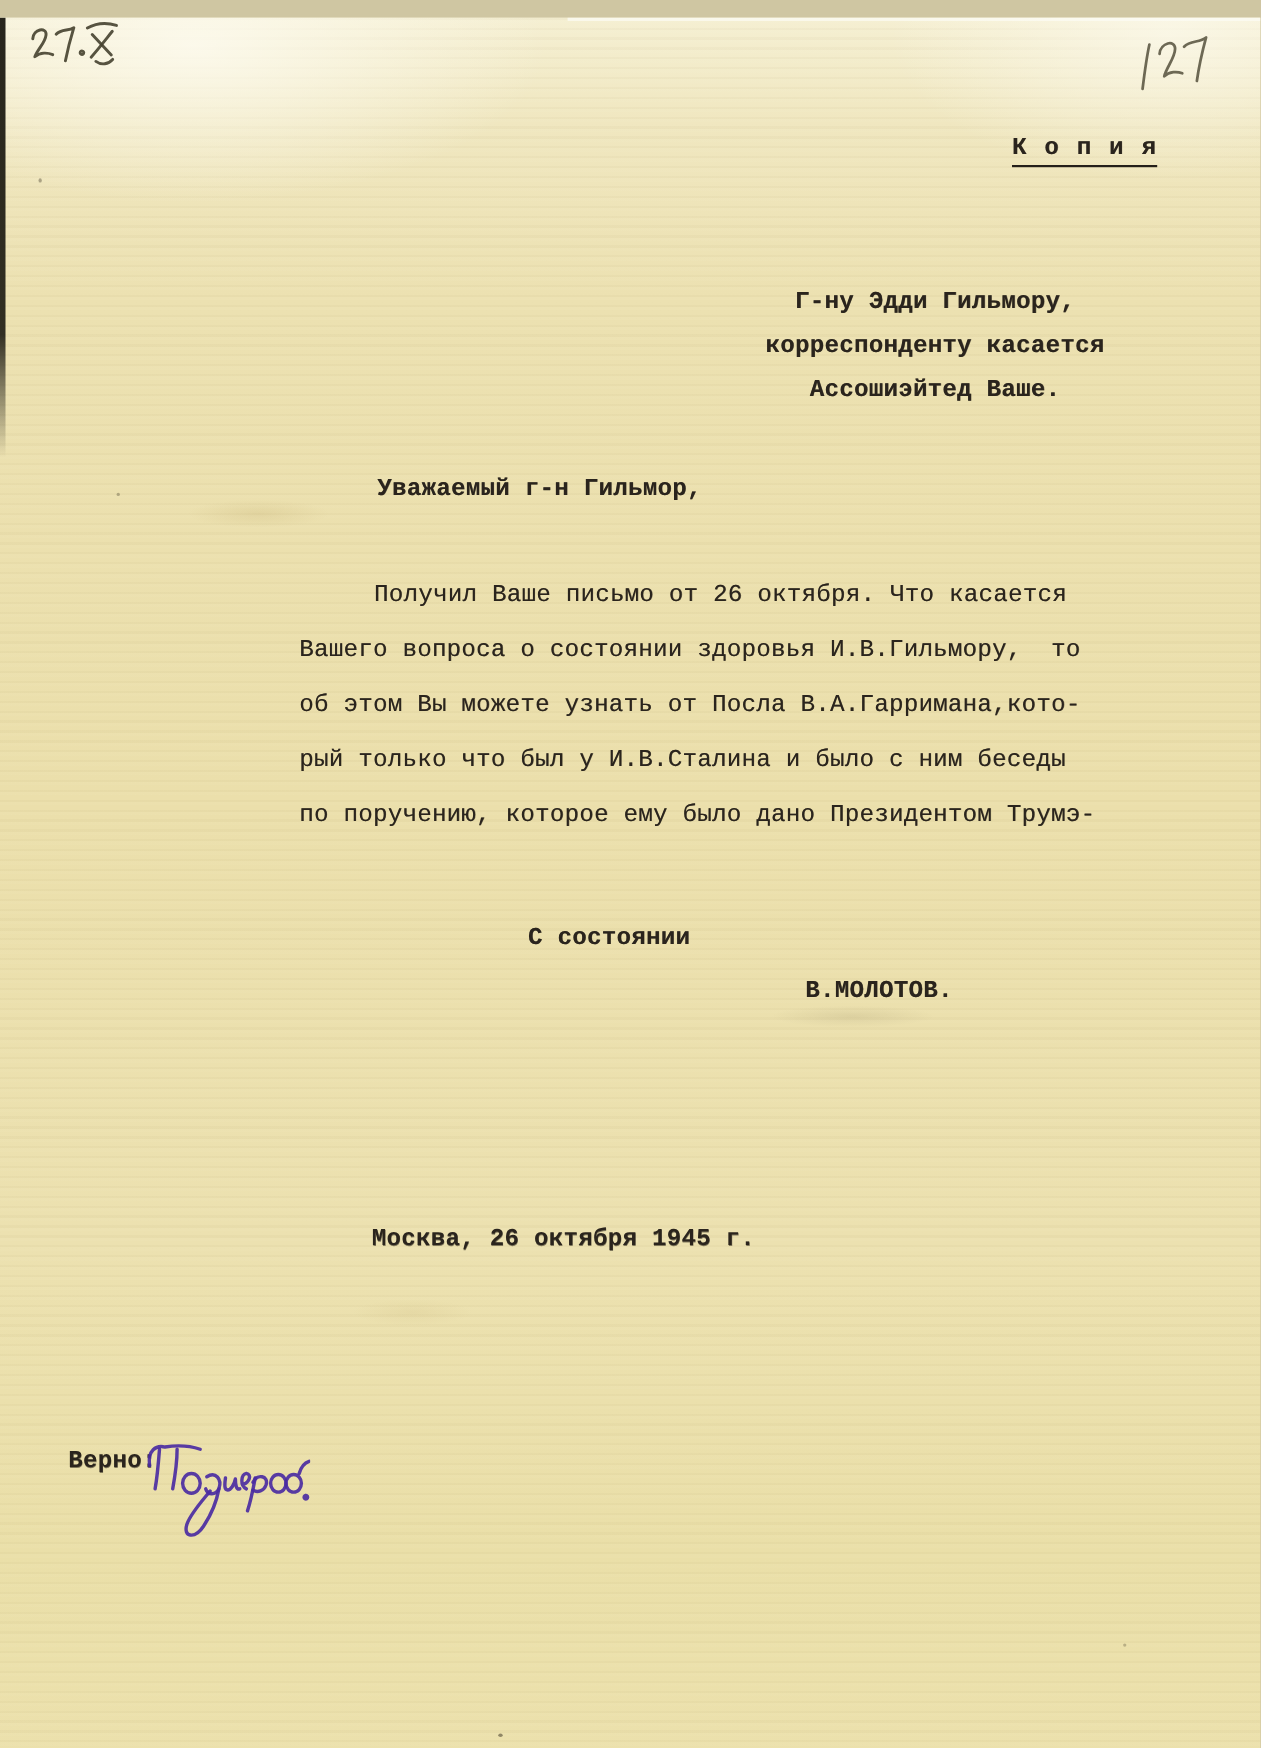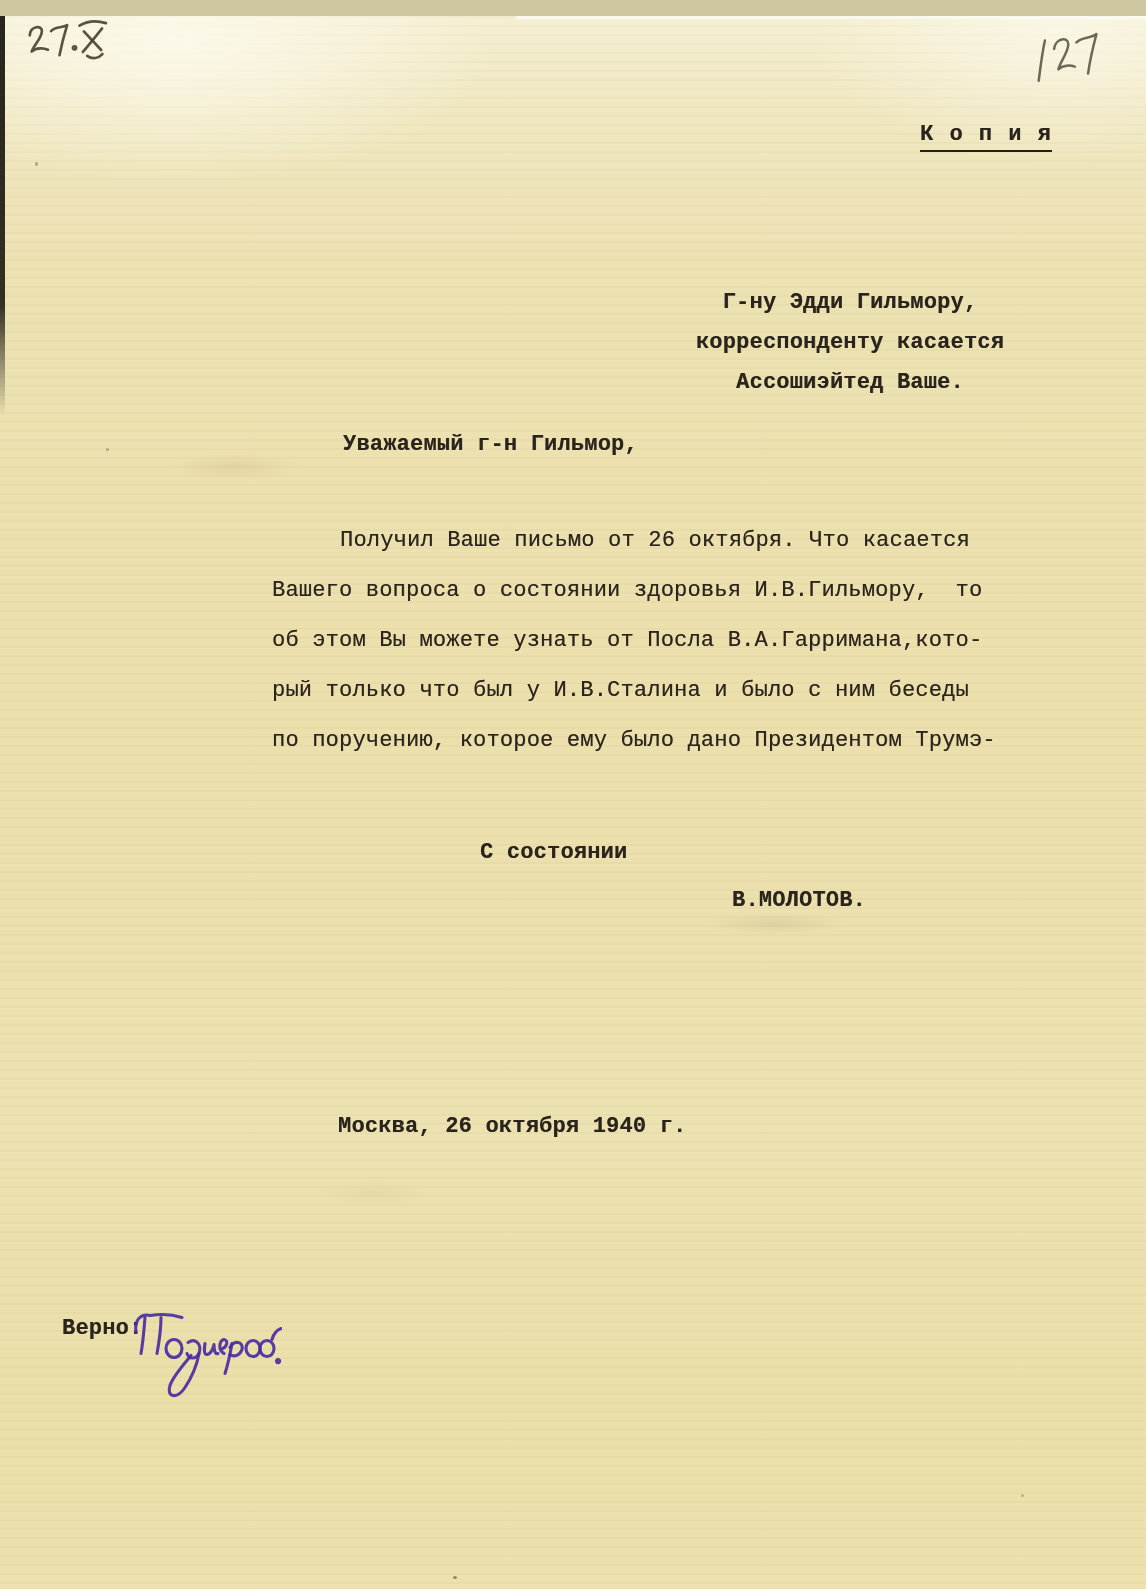--- a/index.html
+++ b/index.html
@@ -75,21 +75,21 @@
   }
 
   .copy-label {
     left: 920px; top: 106px;
     letter-spacing: 1.5px;
     border-bottom: 2.5px solid #241f19;
     padding-bottom: 3px;
   }
 
   .recipient {
-    position: absolute; left: 688px; top: 267px; width: 324px;
+    position: absolute; left: 688px; top: 239px; width: 324px;
     text-align: center;
   }
   .recipient .rline {
     position: static; display: block; line-height: 40px;
     font-size: 22px; font-weight: 700; white-space: pre;
     letter-spacing: 0.2px;
     text-shadow: 0.3px 0.3px 0.5px rgba(40,34,26,0.55);
   }
 
   .salutation { left: 343px; top: 416px; }
@@ -176,21 +176,21 @@
     <span class="bline">Получил Ваше письмо от 26 октября. Что касается</span>
     <span class="bline">Вашего вопроса о состоянии здоровья И.В.Гильмору,  то</span>
     <span class="bline">об этом Вы можете узнать от Посла В.А.Гарримана,кото-</span>
     <span class="bline">рый только что был у И.В.Сталина и было с ним беседы</span>
     <span class="bline">по поручению, которое ему было дано Президентом Трумэ-</span>
   </div>
 
   <div class="tline closing">С состоянии</div>
   <div class="tline signatory">В.МОЛОТОВ.</div>
 
-  <div class="tline dateline">Москва, 26 октября 1940 г.</div>
+  <div class="tline dateline">Москва, 26 октября 1945 г.</div>
 
   <div class="tline verno">Верно:</div>
 
   <svg class="hand ink signature-svg" viewBox="0 0 150 115" role="img" aria-label="Подцероб.">
 
     <path d="M4,30 C2,16 10,11 18,13 C30,11 41,12 50,15"></path>
     <path d="M13,15 C12,28 11,40 9,51"></path>
     <path d="M29,15 C29,28 27,40 25,51"></path>
 
     <path d="M50,46 a8,9 0 1,1 -16,0 a8,9 0 1,1 16,0"></path>

